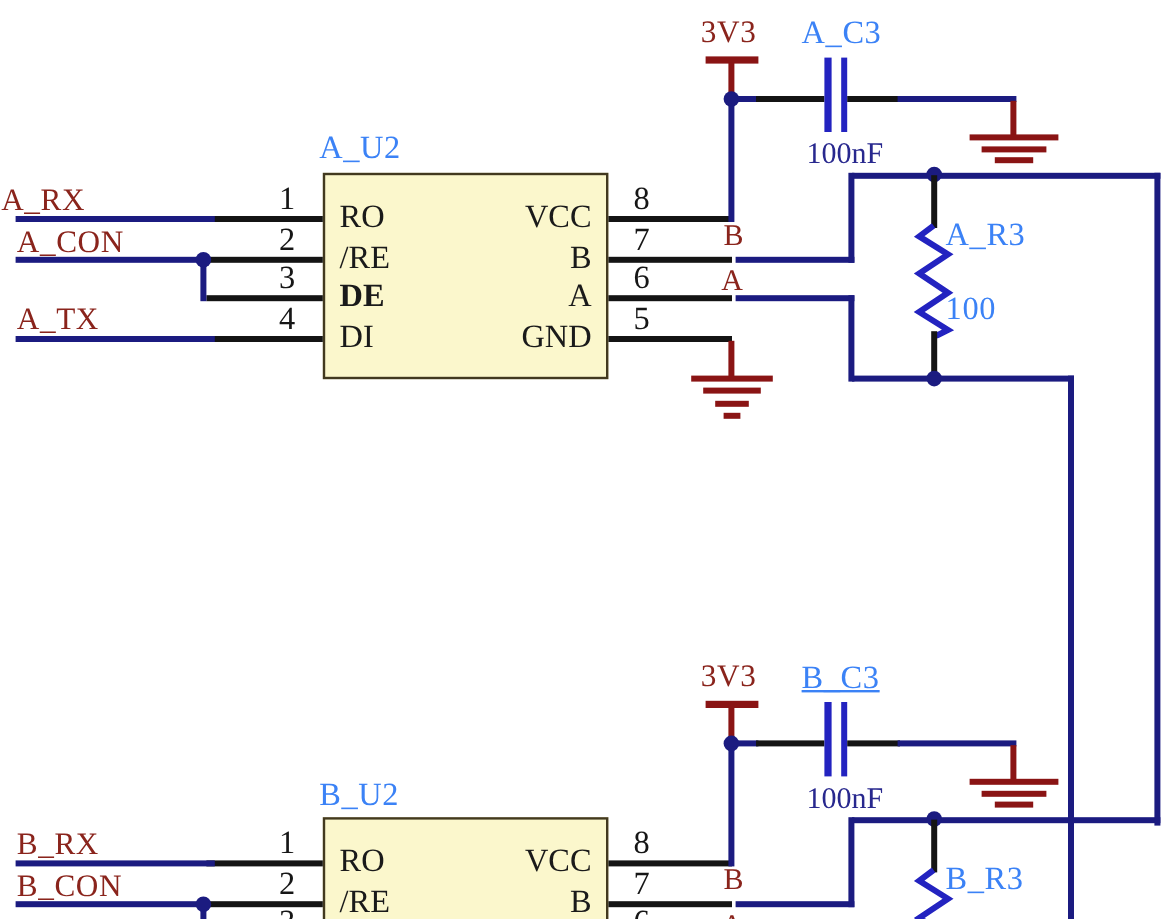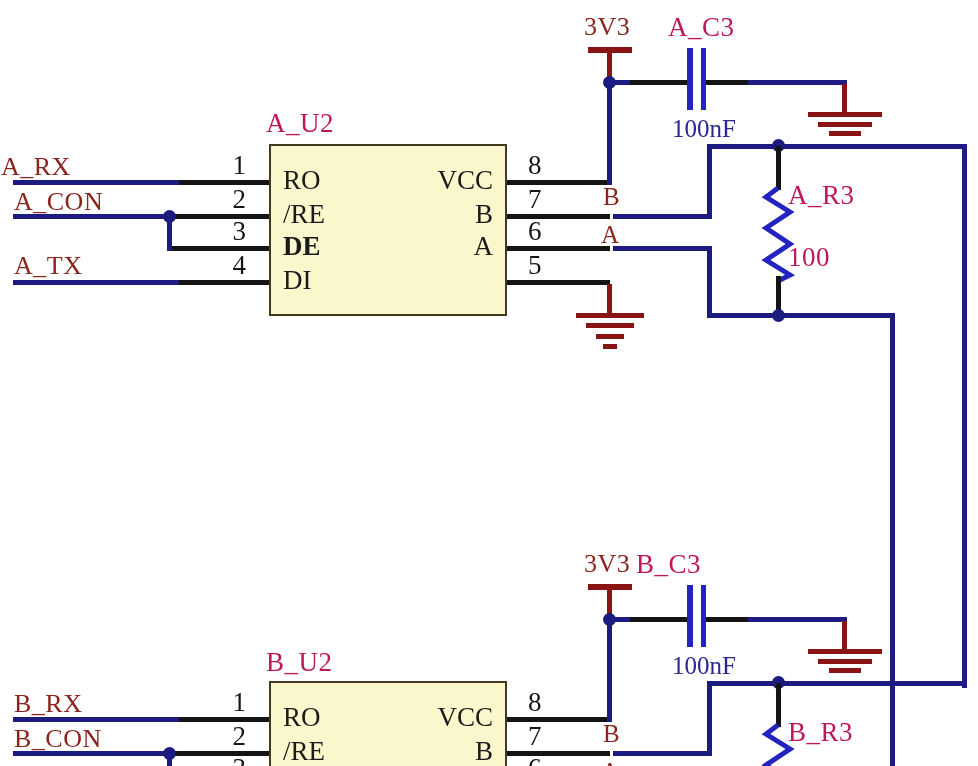--- a/index.html
+++ b/index.html
@@ -10,21 +10,21 @@
   .sect{position:absolute;left:0;width:978px;height:766px;}
   .abs{position:absolute;}
   .navy{background:#1b1b80;}
   .blk{background:#141414;}
   .red{background:#8a1414;}
   .hw{height:5px;}
   .vw{width:5px;}
   .dot{width:13px;height:13px;border-radius:50%;background:#1b1b80;}
   .ic{background:#fbf7cc;border:2px solid #42391f;box-sizing:border-box;}
   .lbl-red{color:#8a241c;font-size:26px;line-height:1;letter-spacing:0.5px;white-space:pre;}
-  .lbl-navy{color:#be185d;font-size:27px;line-height:1;letter-spacing:0.5px;white-space:pre;}
+  .lbl-navy{color:#3b82f6;font-size:27px;line-height:1;letter-spacing:0.5px;white-space:pre;}
   .lbl-navy-sm{color:#28288e;font-size:25px;line-height:1;white-space:pre;}
   .pin-num{color:#161616;font-size:27px;line-height:1;}
   .pin-name{color:#1a1a1a;font-size:27px;line-height:1;white-space:pre;}
   .num-l{left:200px;width:46px;text-align:right;}
   .num-r{left:528px;width:46px;text-align:left;}
   .name-r{left:353px;width:140px;text-align:right;}
   .netletter{color:#8a241c;font-size:25px;line-height:1;}
 </style>
 </head>
 <body>
@@ -36,20 +36,21 @@
     <div class="abs ic" style="left:269px;top:144px;width:238px;height:172px;"></div>
     <div class="abs lbl-navy" style="left:266px;top:110px;">A_U2</div>
 
     <div class="abs pin-name" style="left:283px;top:167px;">RO</div>
     <div class="abs pin-name" style="left:283px;top:201px;">/RE</div>
     <div class="abs pin-name" style="left:283px;top:233px;font-weight:bold;">DE</div>
     <div class="abs pin-name" style="left:283px;top:267px;">DI</div>
     <div class="abs pin-name name-r" style="top:167px;">VCC</div>
     <div class="abs pin-name name-r" style="top:201px;">B</div>
     <div class="abs pin-name name-r" style="top:233px;">A</div>
+    <div class="abs pin-name name-r" style="top:267px;">GND</div>
 
     <div class="abs pin-num num-l" style="top:152px;">1</div>
     <div class="abs pin-num num-l" style="top:186px;">2</div>
     <div class="abs pin-num num-l" style="top:218px;">3</div>
     <div class="abs pin-num num-l" style="top:252px;">4</div>
     <div class="abs pin-num num-r" style="top:152px;">8</div>
     <div class="abs pin-num num-r" style="top:186px;">7</div>
     <div class="abs pin-num num-r" style="top:218px;">6</div>
     <div class="abs pin-num num-r" style="top:252px;">5</div>
 
@@ -163,21 +164,21 @@
     <div class="abs red vw" style="left:607px;top:52px;height:33px;"></div>
     <div class="abs navy vw" style="left:607px;top:82px;height:103px;"></div>
     <div class="abs dot" style="left:603px;top:76px;"></div>
 
     <div class="abs navy hw" style="left:610px;top:80px;width:22px;"></div>
     <div class="abs blk hw" style="left:630px;top:80px;width:57px;"></div>
     <div class="abs" style="left:687px;top:48px;width:6px;height:62px;background:#2323c0;"></div>
     <div class="abs" style="left:701px;top:48px;width:5px;height:62px;background:#2323c0;"></div>
     <div class="abs blk hw" style="left:706px;top:80px;width:44px;"></div>
     <div class="abs navy hw" style="left:748px;top:80px;width:99px;"></div>
-    <div class="abs lbl-navy" style="left:636px;top:14px;">B_C3</div>
+    <div class="abs lbl-navy" style="left:668px;top:14px;text-decoration:underline;">B_C3</div>
     <div class="abs lbl-navy-sm" style="left:672px;top:116px;">100nF</div>
 
     <div class="abs red vw" style="left:842px;top:84px;height:29px;"></div>
     <div class="abs red" style="left:808px;top:112px;width:74px;height:5px;"></div>
     <div class="abs red" style="left:818px;top:122px;width:54px;height:5px;"></div>
     <div class="abs red" style="left:829px;top:131px;width:32px;height:5px;"></div>
 
     <div class="abs navy hw" style="left:613px;top:214px;width:99px;"></div>
     <div class="abs navy vw" style="left:707px;top:144px;height:75px;"></div>
     <div class="abs navy hw" style="left:710px;top:144px;width:257px;"></div>

